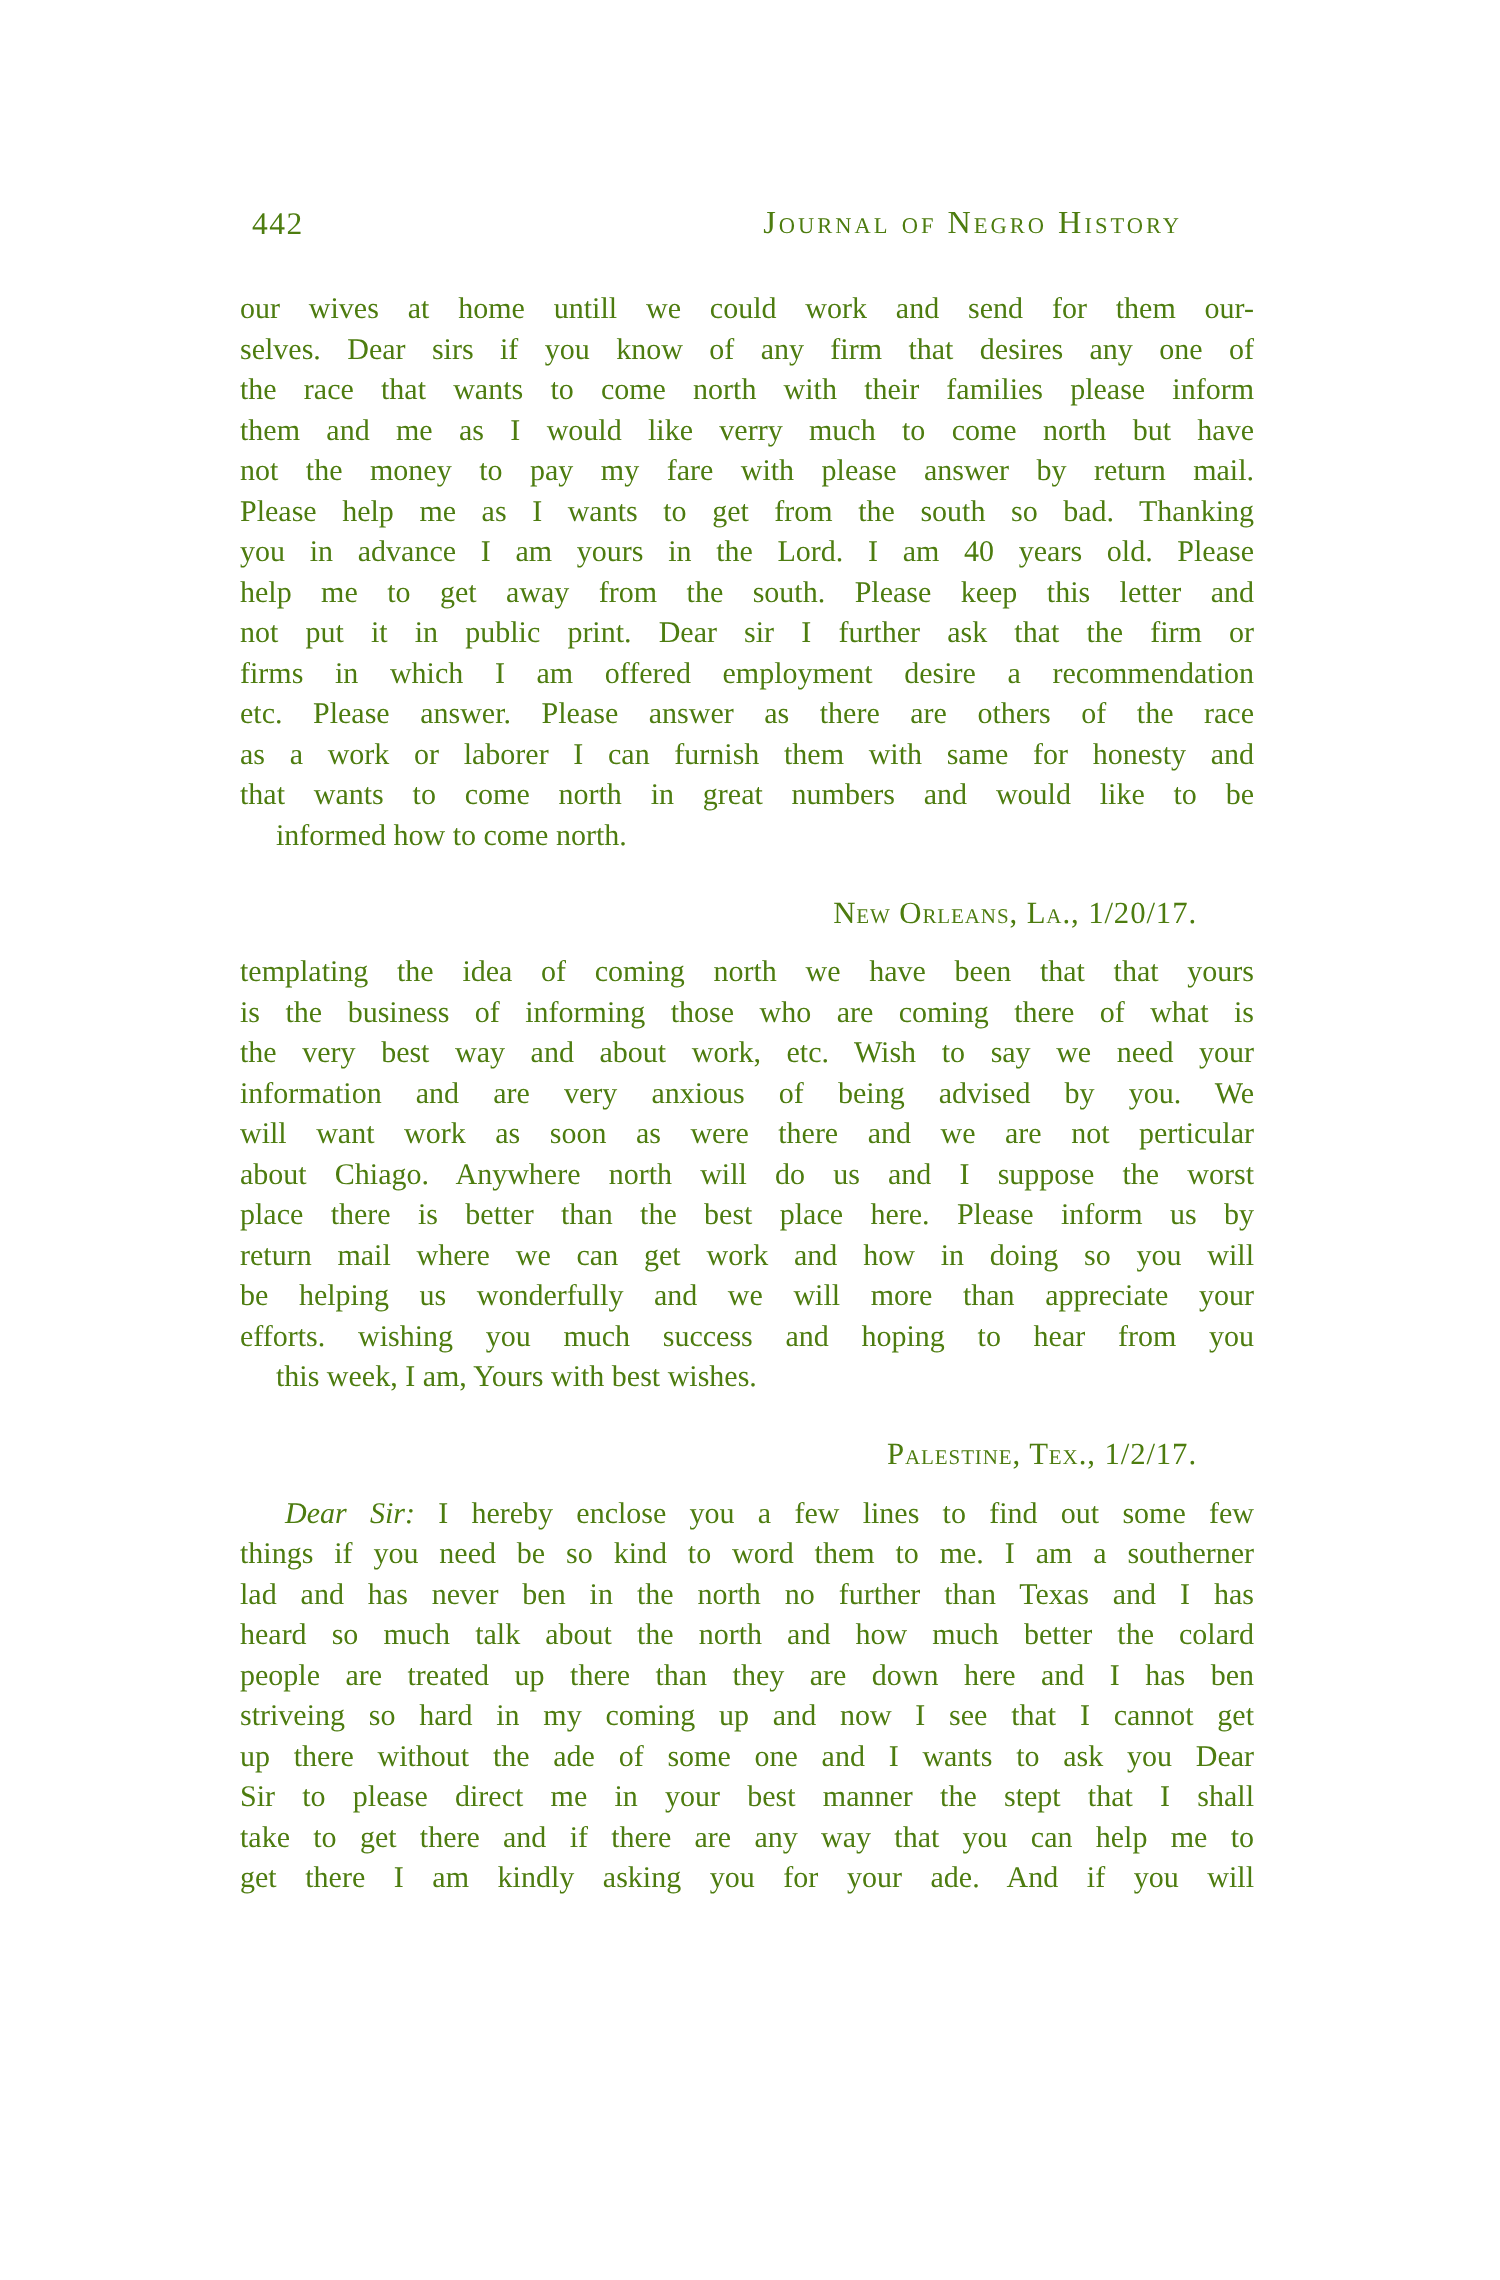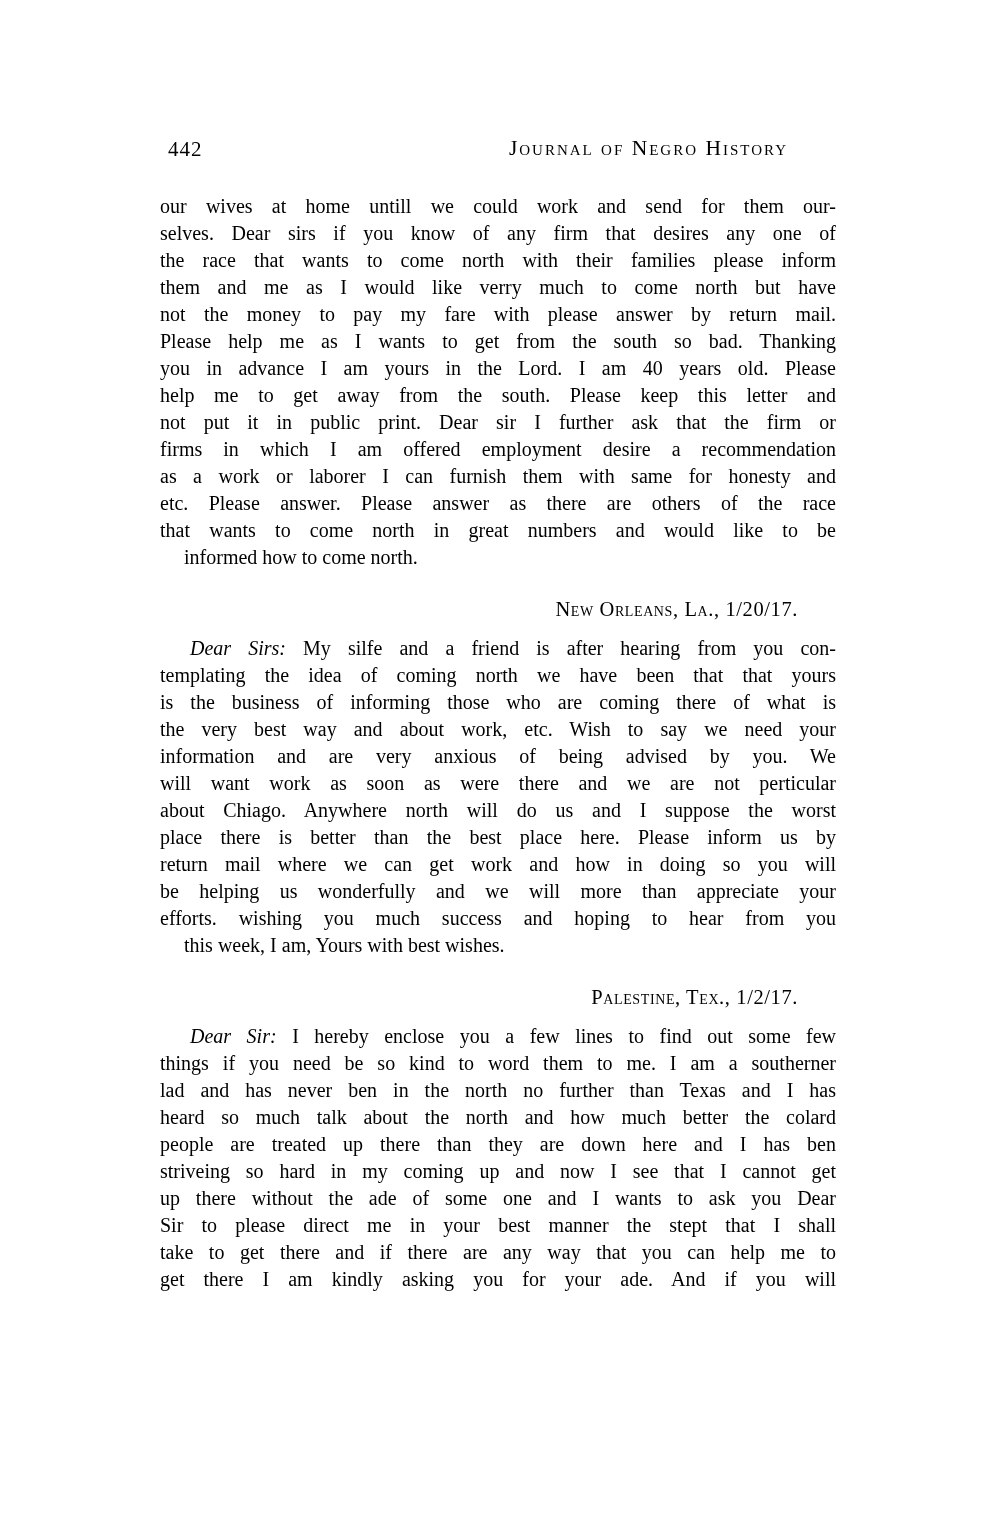--- a/index.html
+++ b/index.html
@@ -5,21 +5,21 @@
   html, body {
     margin: 0;
     padding: 0;
     background: #ffffff;
   }
   .page {
     position: relative;
     width: 1000px;
     height: 1520px;
     background: #ffffff;
-    color: #000000;
+    color: #4d7c0f;
     font-family: "Liberation Serif", "DejaVu Serif", serif;
     overflow: hidden;
   }
   .page-header {
     position: absolute;
     top: 136px;
     left: 160px;
     width: 676px;
     height: 26px;
   }
@@ -91,28 +91,27 @@
         <div class="line">our wives at home untill we could work and send for them our-</div>
         <div class="line">selves.  Dear sirs if you know of any firm that desires any one of</div>
         <div class="line">the race that wants to come north with their families please inform</div>
         <div class="line">them and me as I would like verry much to come north but have</div>
         <div class="line">not the money to pay my fare with  please answer by return mail.</div>
         <div class="line">Please help me as I wants to get from the south so bad.  Thanking</div>
         <div class="line">you in advance I am yours in the Lord.  I am 40 years old.  Please</div>
         <div class="line">help me to get away from the south.  Please keep this letter and</div>
         <div class="line">not put it in public print.  Dear sir I further ask that the firm or</div>
         <div class="line">firms in which I am offered employment desire a recommendation</div>
+        <div class="line">etc.  Please answer.  Please answer as there are others of the race</div>
         <div class="line">as a work or laborer I can furnish them with same for honesty and</div>
-        <div class="line">etc.  Please answer.  Please answer as there are others of the race</div>
         <div class="line">that wants to come north in great numbers and would like to be</div>
         <div class="line no-stretch">informed how to come north.</div>
       </div>
       <div class="dateline">New Orleans, La., 1/20/17.</div>
       <div class="paragraph">
-        <div class="line indented"><span class="lead">Dear Sirs:</span> My silfe and a friend is after hearing from you con-</div>
         <div class="line">templating the idea of coming north we have been that that yours</div>
         <div class="line">is the business of informing those who are coming there of what is</div>
         <div class="line">the very best way and about work, etc.  Wish to say we need your</div>
         <div class="line">information and are very anxious of being advised by you.  We</div>
         <div class="line">will want work as soon as were there and we are not perticular</div>
         <div class="line">about Chiago.  Anywhere north will do us and I suppose the worst</div>
         <div class="line">place there is better than the best place here.  Please inform us by</div>
         <div class="line">return mail where we can get work and how in doing so you will</div>
         <div class="line">be helping us wonderfully and we will more than appreciate your</div>
         <div class="line">efforts.  wishing you much success and hoping to hear from you</div>

